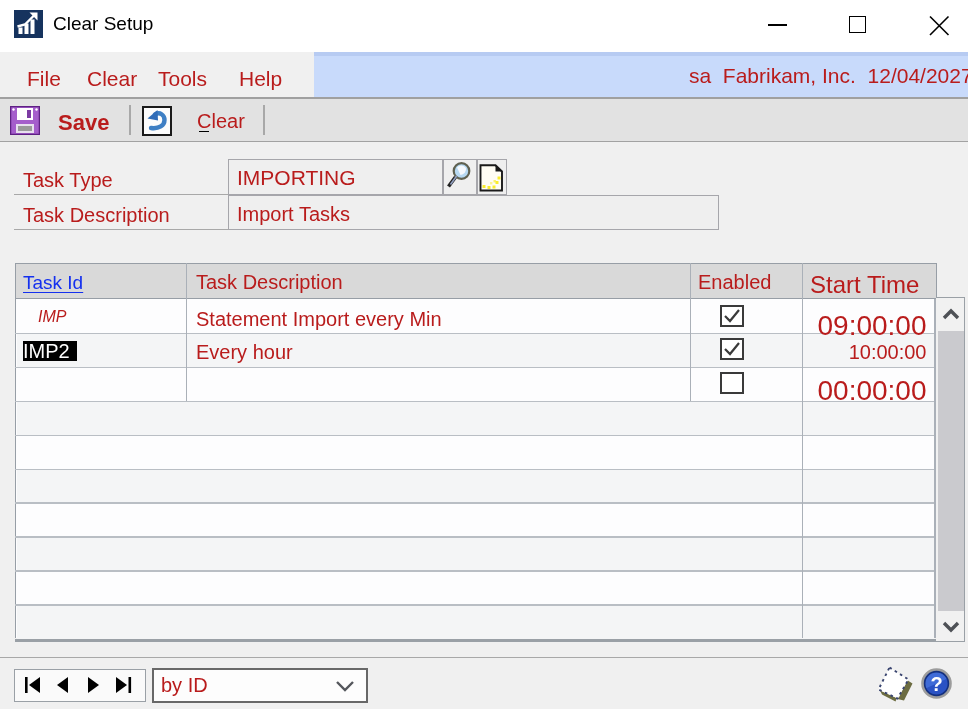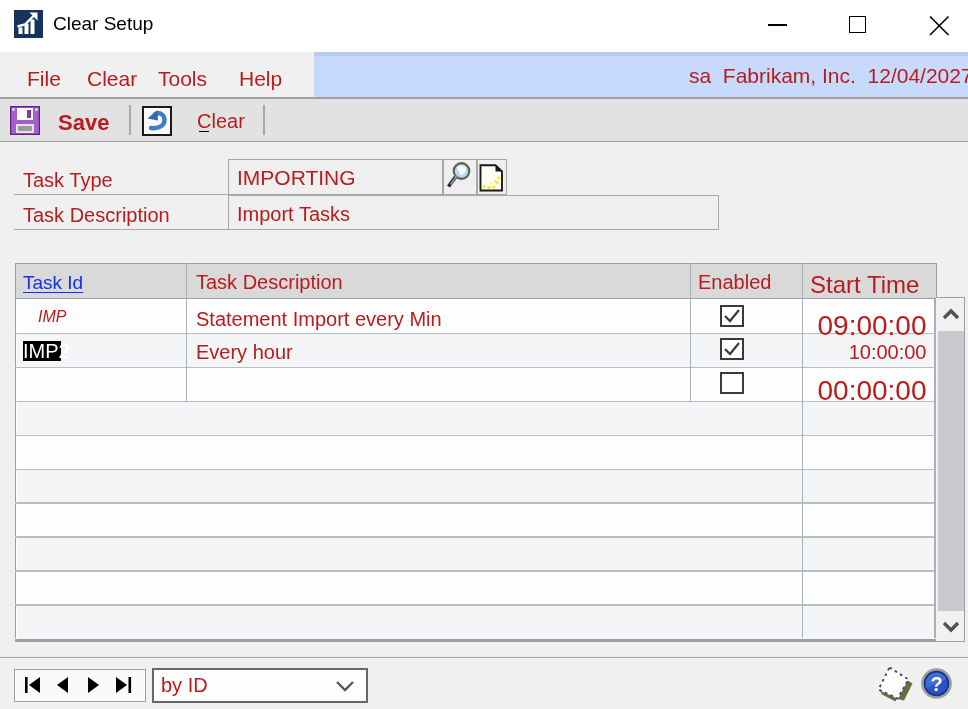--- a/index.html
+++ b/index.html
@@ -129,21 +129,21 @@
 
 <div class="abs t" style="left:38px;top:307.5px;font-size:16px;font-style:italic;">IMP</div>
 <div class="abs t" style="left:196px;top:307.5px;font-size:20px;">Statement Import every Min</div>
 <div class="abs" style="left:720px;top:305px;width:24px;height:22px;border:2px solid #3a3a3a;background:#fff;box-sizing:border-box;">
   <svg width="20" height="18" viewBox="0 0 20 18">
       <path d="M3 9 L8 14 L17 3" stroke="#3a3a3a" stroke-width="2.2" fill="none"></path>
     </svg>
 </div>
 <div class="abs t" style="left:926.5px;top:310px;font-size:28px;transform:translateX(-100%);">09:00:00</div>
 
-<div class="abs" style="left:23px;top:340.5px;width:38px;height:20.5px;background:#000;color:#fff;font-size:20px;line-height:20px;">IMP2</div>
+<div class="abs" style="left:23px;top:340.5px;width:54px;height:20.5px;background:#000;color:#fff;font-size:20px;line-height:20px;">IMP2</div>
 <div class="abs t" style="left:196px;top:341px;font-size:20px;">Every hour</div>
 <div class="abs" style="left:720px;top:338px;width:24px;height:22px;border:2px solid #3a3a3a;background:#fff;box-sizing:border-box;">
   <svg width="20" height="18" viewBox="0 0 20 18">
       <path d="M3 9 L8 14 L17 3" stroke="#3a3a3a" stroke-width="2.2" fill="none"></path>
     </svg>
 </div>
 <div class="abs t" style="left:926.5px;top:341px;font-size:20px;transform:translateX(-100%);">10:00:00</div>
 
 <div class="abs" style="left:720px;top:372px;width:24px;height:22px;border:2px solid #3a3a3a;background:#fff;box-sizing:border-box;"></div>
 <div class="abs t" style="left:926.5px;top:374.5px;font-size:28px;transform:translateX(-100%);">00:00:00</div>

